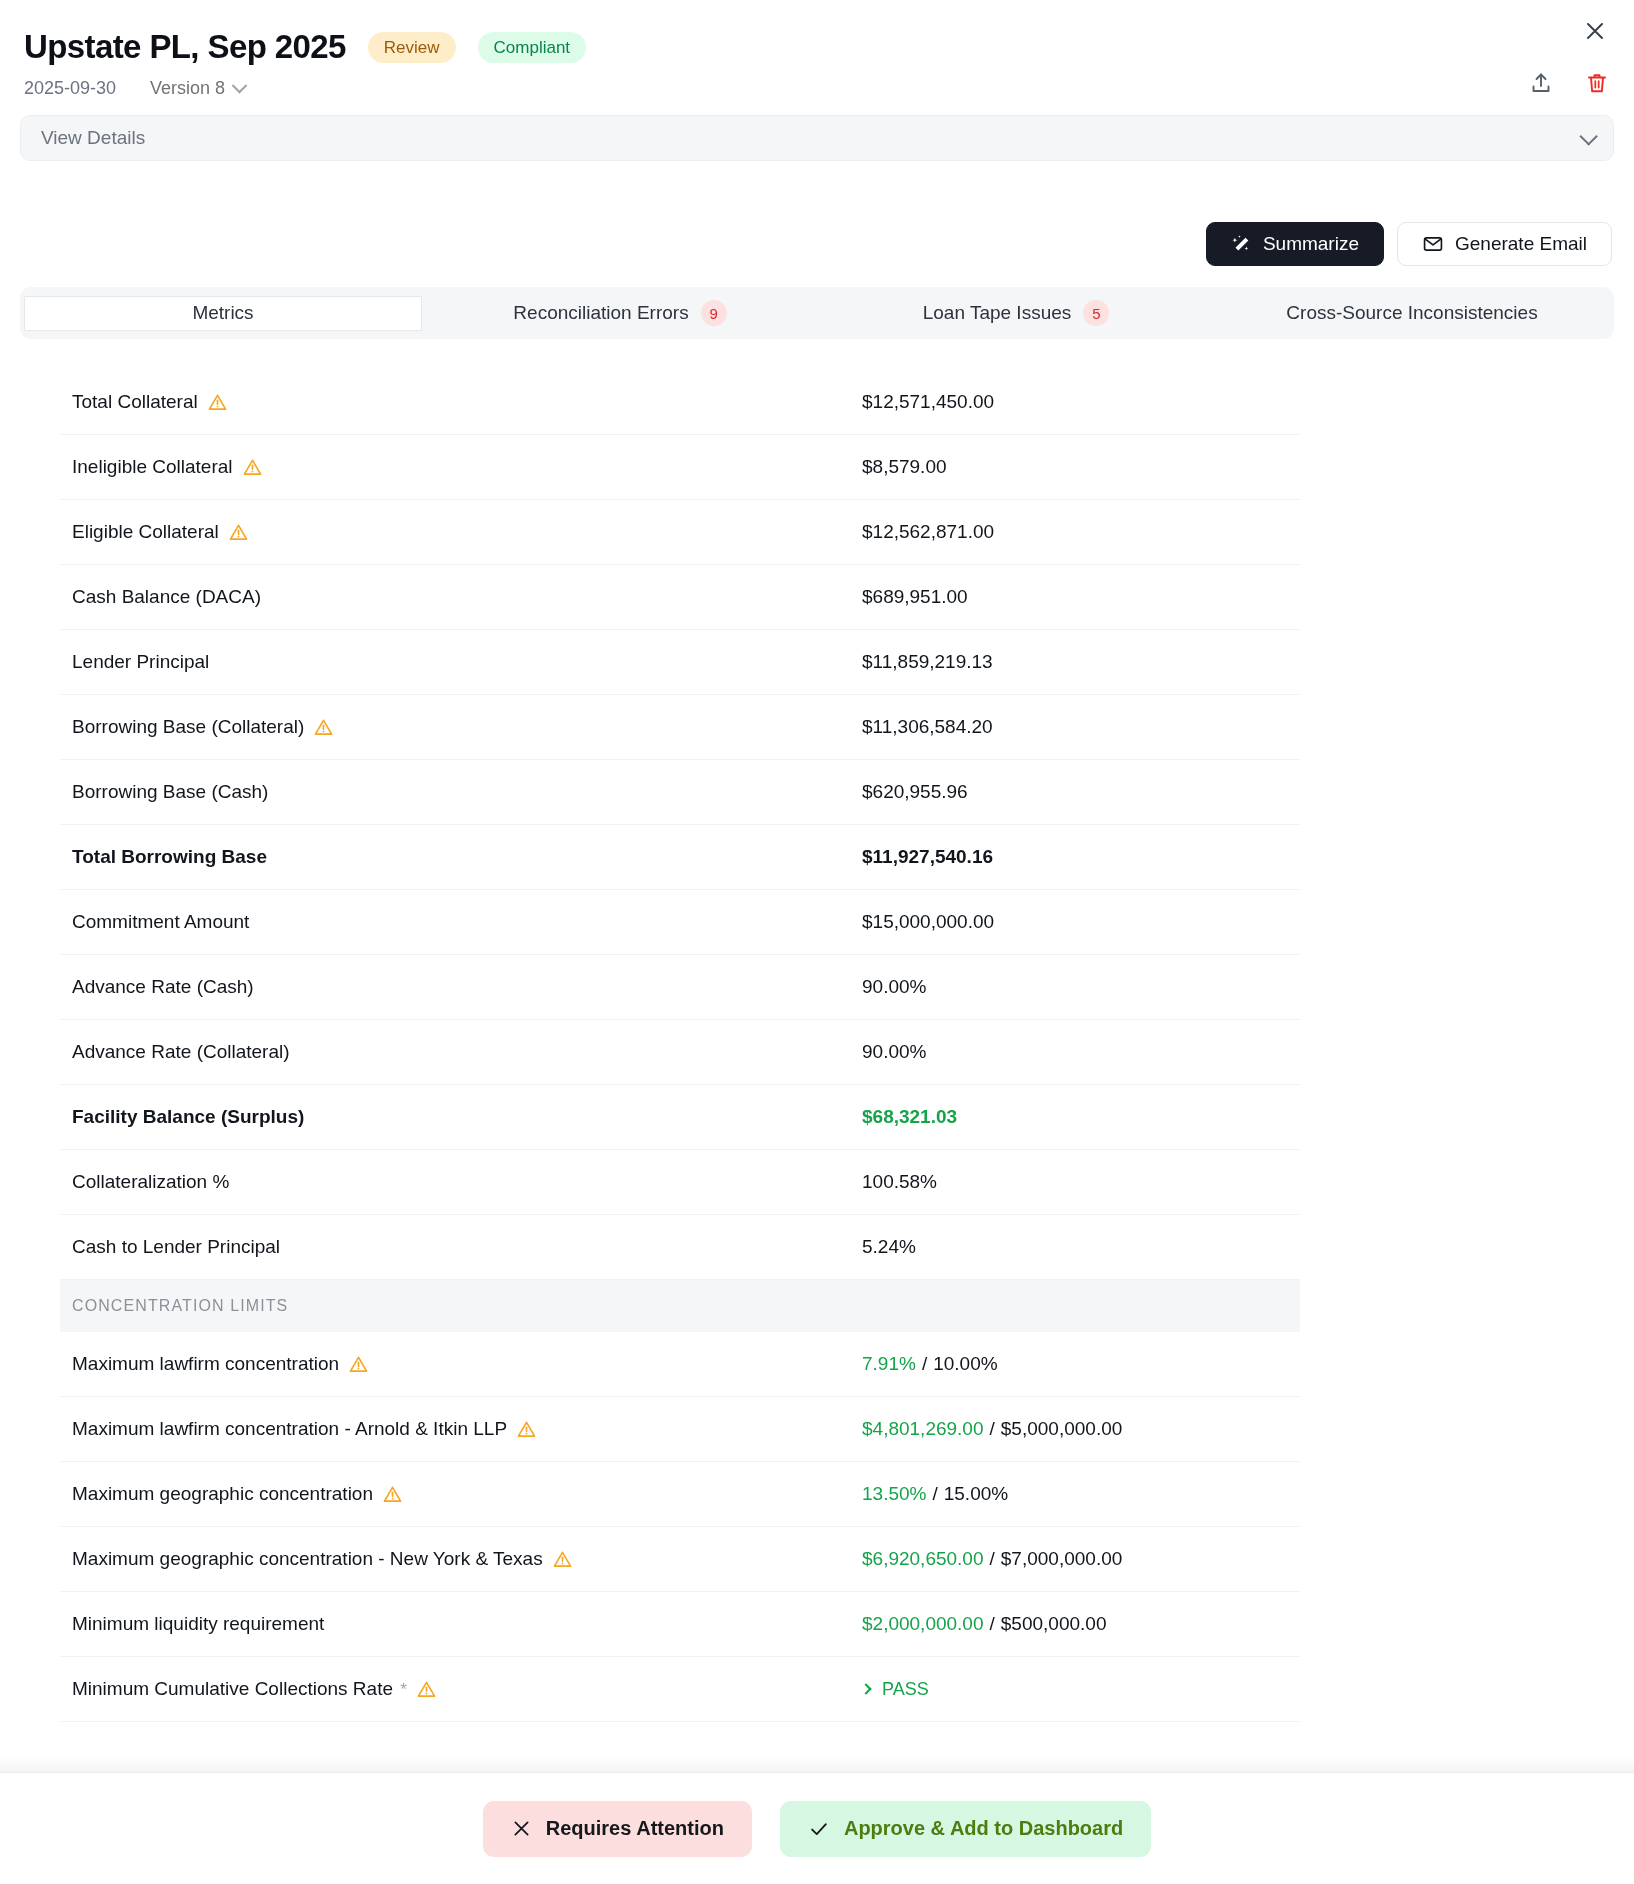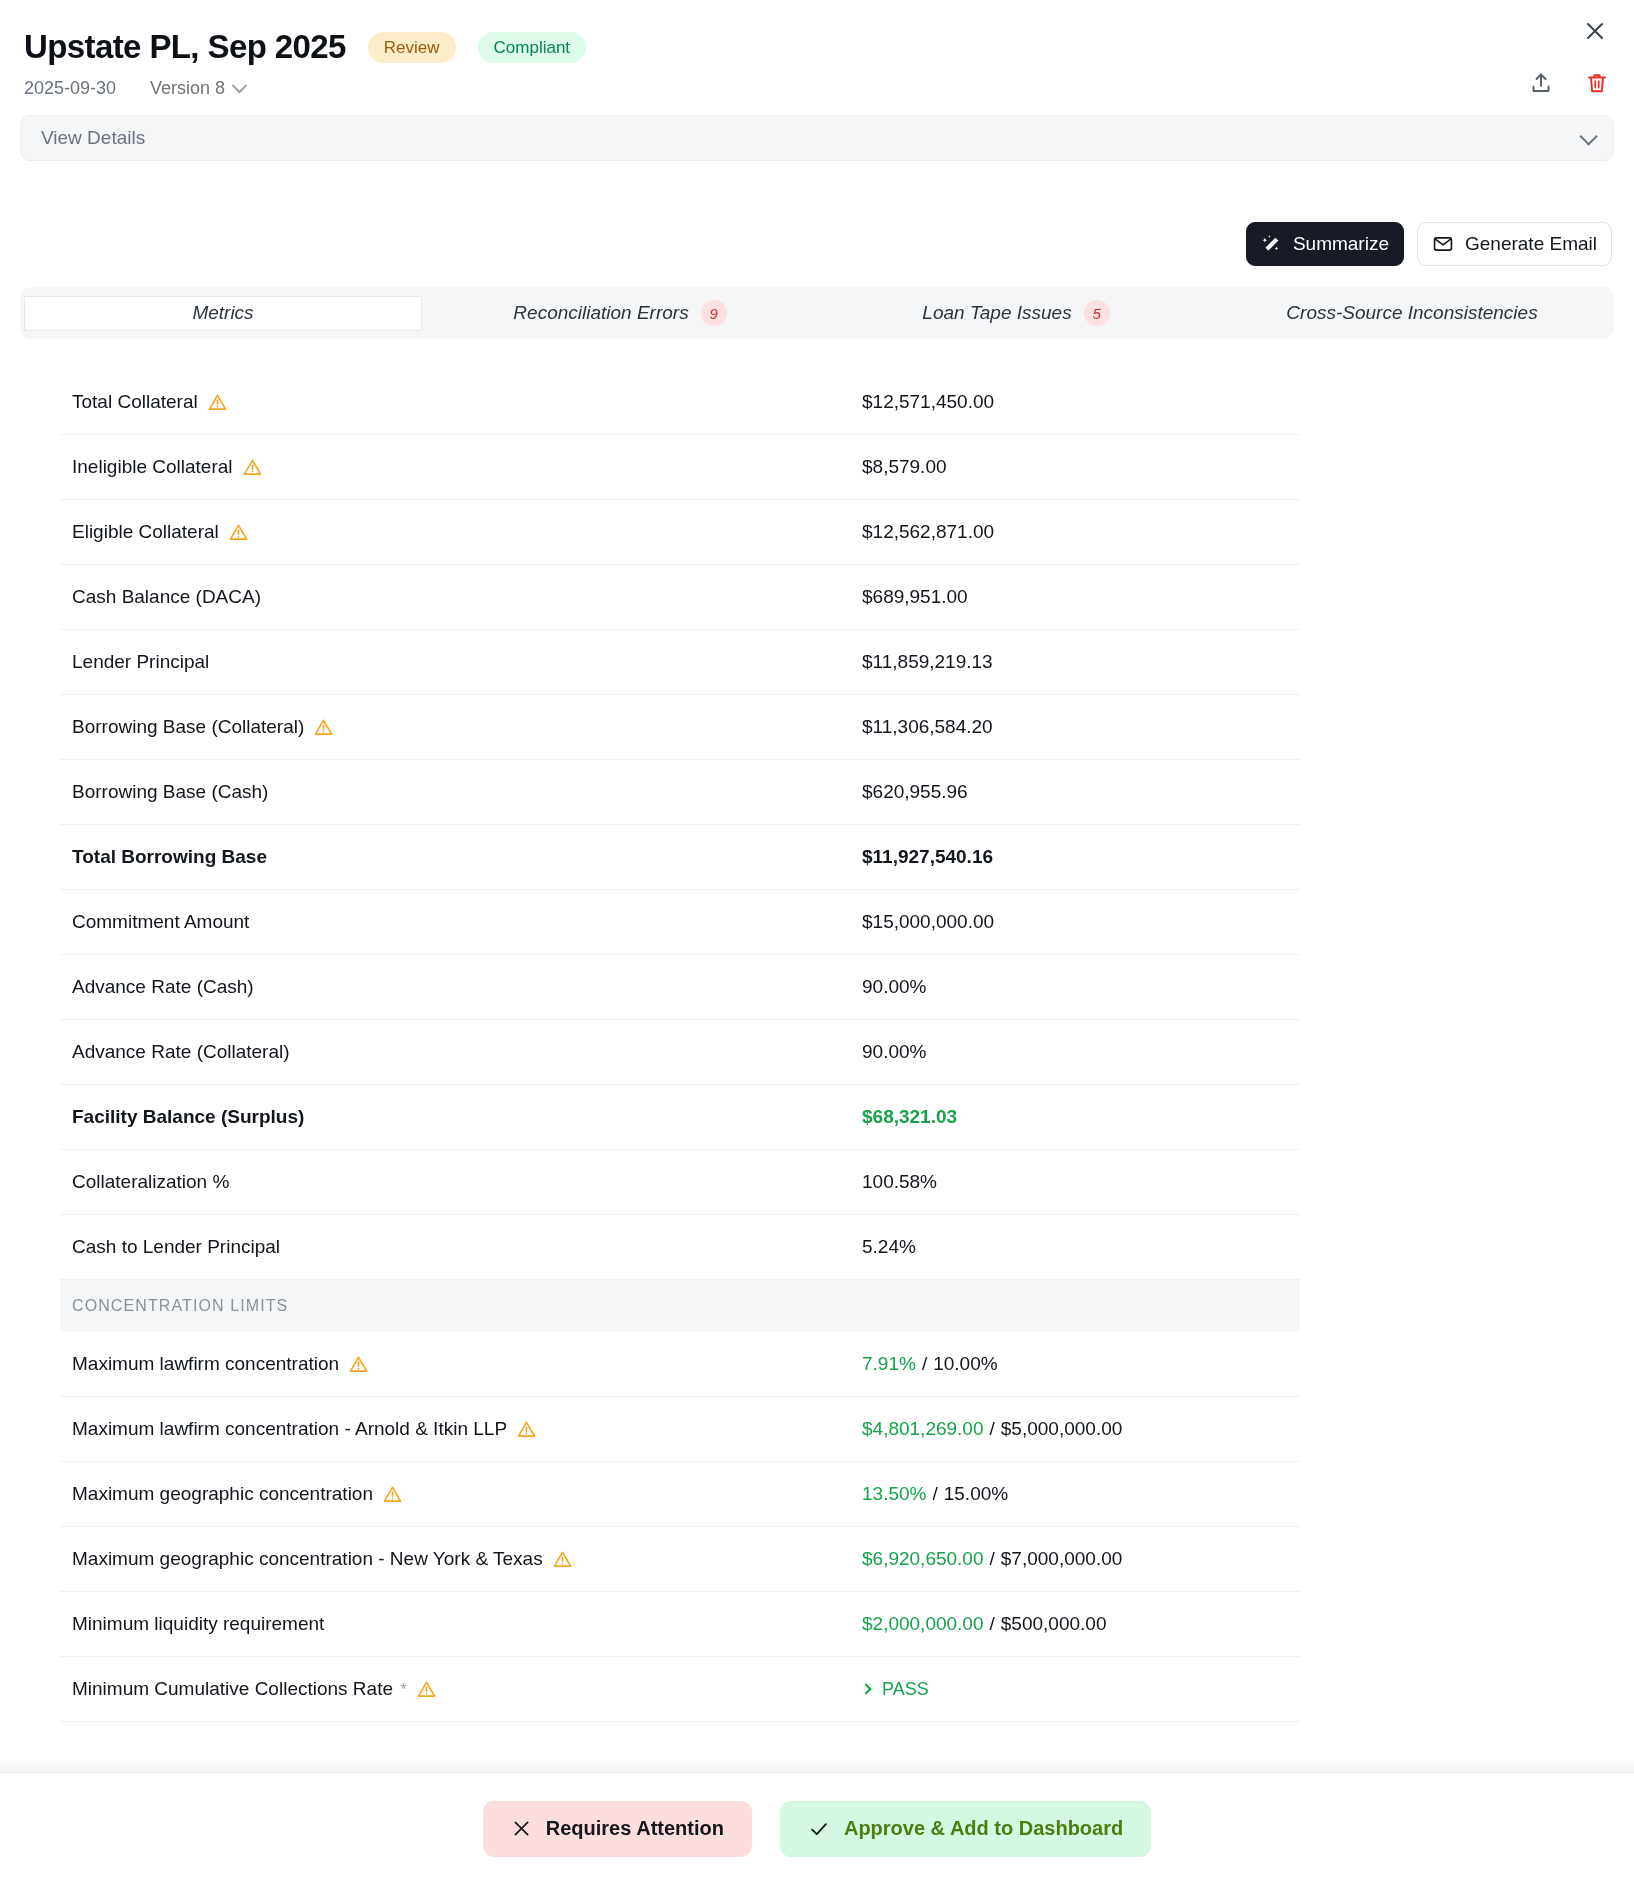--- a/index.html
+++ b/index.html
@@ -127,21 +127,21 @@
     position: absolute;
     right: 22px; top: 222px;
     display: flex;
     gap: 13px;
   }
   .btn {
     display: inline-flex;
     align-items: center;
     gap: 11px;
     height: 44px;
-    padding: 0 14px;
+    padding: 0 24px;
     border-radius: 9px;
     font-size: 19px;
     font-weight: 500;
     cursor: pointer;
     white-space: nowrap;
   }
   .btn-dark { background: #161b26; color: #ffffff; border: 1px solid #161b26; }
   .btn-light { background: #ffffff; color: #11151c; border: 1px solid #e3e5e8; }
 
   
@@ -160,21 +160,20 @@
     flex: 1;
     height: 35px;
     display: flex;
     align-items: center;
     justify-content: center;
     gap: 12px;
     font-size: 19px;
     color: #2c333d;
     border-radius: 1px;
     cursor: pointer;
-    font-style: italic;
   }
   .tab.active {
     background: #ffffff;
     border: 1px solid #e6e8ea;
     font-weight: 500;
   }
   .tab-badge {
     min-width: 26px;
     height: 26px;
     border-radius: 999px;

